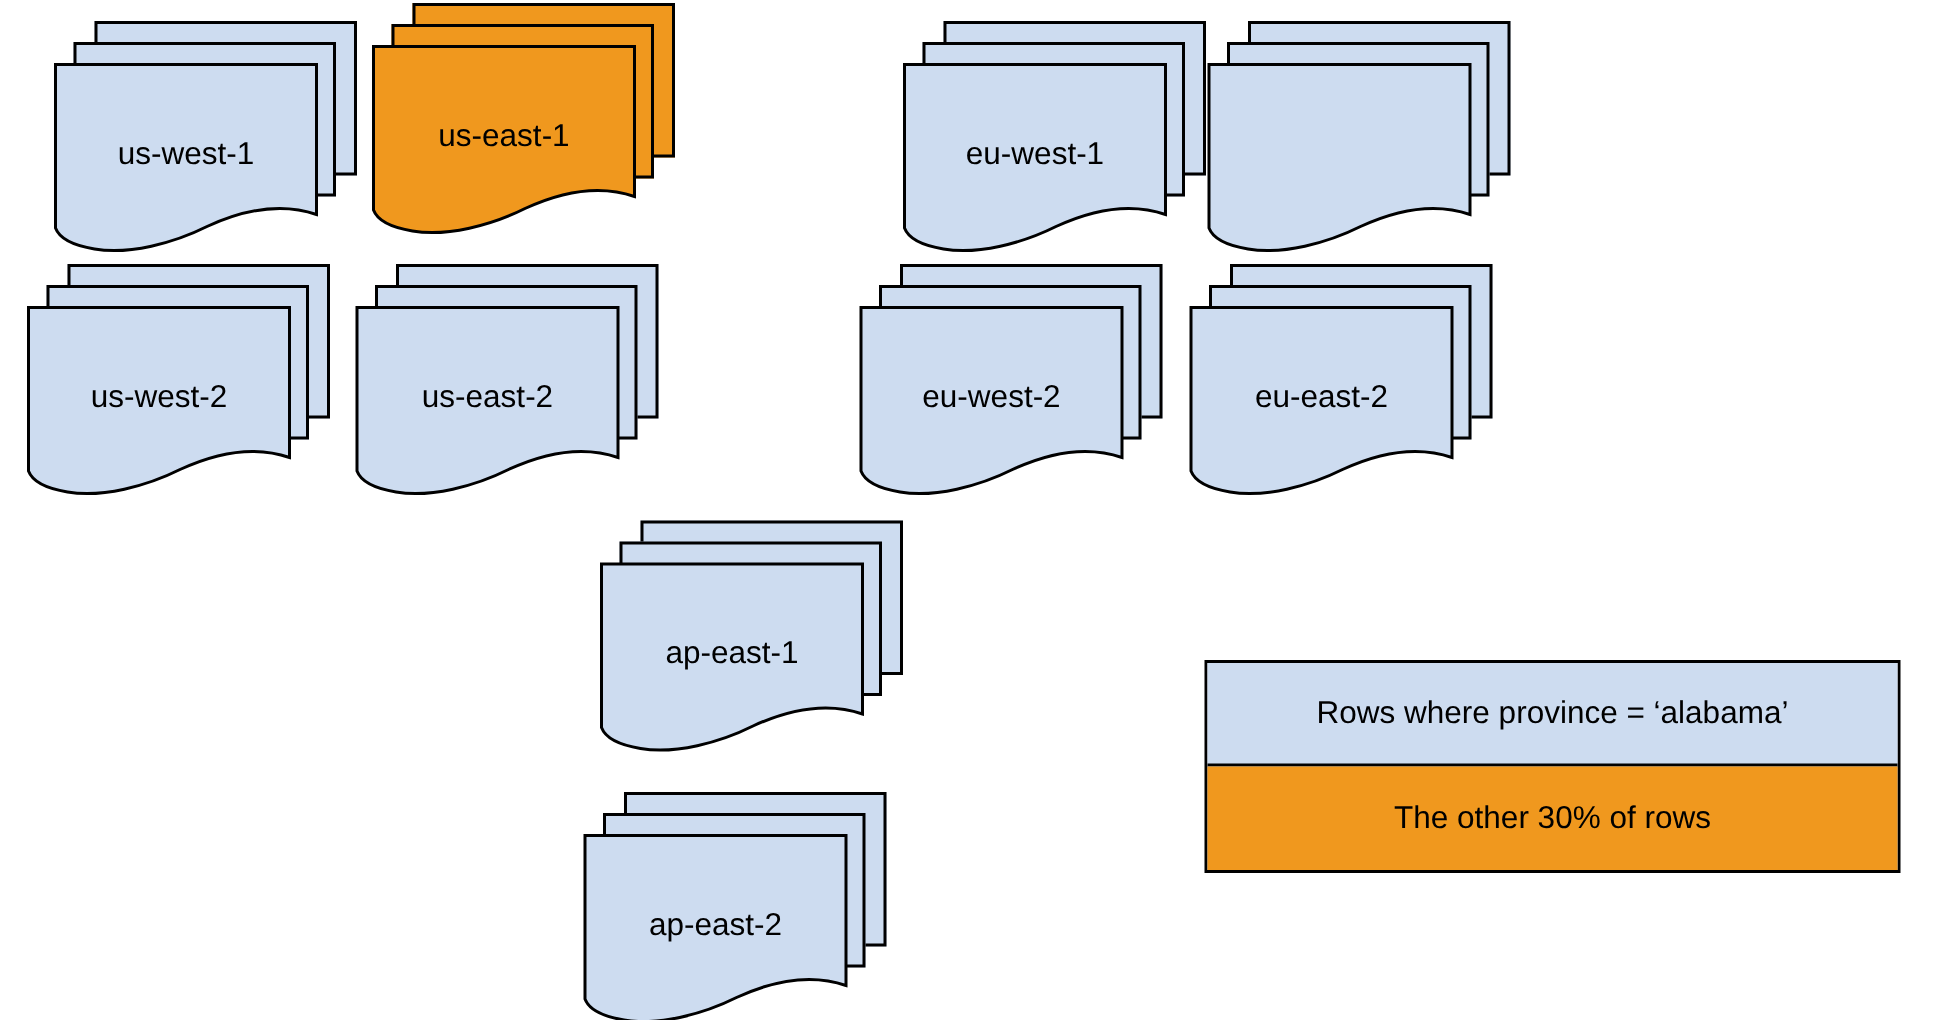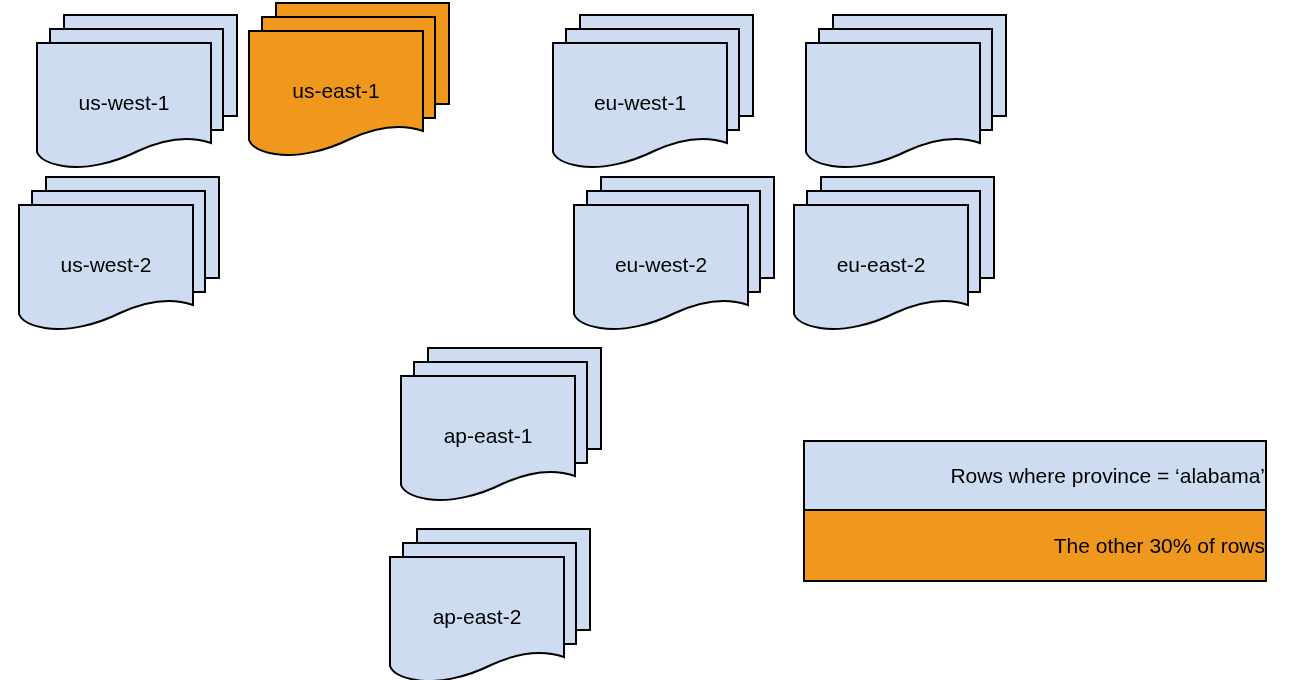--- a/index.html
+++ b/index.html
@@ -71,21 +71,21 @@
     width:464px;
     height:142px;
     border:2px solid var(--outline);
     box-sizing:border-box;
   }
   .legend-row{
     width:100%;
     height:69px;
     display:flex;
     align-items:center;
-    justify-content:flex-end;
+    justify-content:center;
     font-size:21px;
     color:#000;
     box-sizing:border-box;
   }
   .row-blue{
     background:var(--doc-blue);
     border-bottom:2px solid var(--outline);
   }
   .row-orange{
     background:var(--orange);
@@ -107,21 +107,21 @@
 
   <div class="stack orange" style="left:248px;top:2px">
     <div class="sheet s-back"></div>
     <div class="sheet s-mid"></div>
     <svg class="front" viewBox="0 0 176 126">
       <path class="docpath" d="M1,1 L175,1 L175,101 C152,93 128,97 102,109 C80,120 50,128 27,124 C15,122 4,118 1,110 Z"></path>
     </svg>
     <div class="label">us-east-1</div>
   </div>
 
-  <div class="stack" style="left:552px;top:14px">
+  <div class="stack" style="left:602px;top:14px">
     <div class="sheet s-back"></div>
     <div class="sheet s-mid"></div>
     <svg class="front" viewBox="0 0 176 126">
       <path class="docpath" d="M1,1 L175,1 L175,101 C152,93 128,97 102,109 C80,120 50,128 27,124 C15,122 4,118 1,110 Z"></path>
     </svg>
     <div class="label">eu-west-1</div>
   </div>
 
   <div class="stack" style="left:805px;top:14px">
     <div class="sheet s-back"></div>
@@ -133,20 +133,28 @@
 
   <div class="stack" style="left:18px;top:176px">
     <div class="sheet s-back"></div>
     <div class="sheet s-mid"></div>
     <svg class="front" viewBox="0 0 176 126">
       <path class="docpath" d="M1,1 L175,1 L175,101 C152,93 128,97 102,109 C80,120 50,128 27,124 C15,122 4,118 1,110 Z"></path>
     </svg>
     <div class="label">us-west-2</div>
   </div>
 
+  <div class="stack" style="left:237px;top:176px">
+    <div class="sheet s-back"></div>
+    <div class="sheet s-mid"></div>
+    <svg class="front" viewBox="0 0 176 126">
+      <path class="docpath" d="M1,1 L175,1 L175,101 C152,93 128,97 102,109 C80,120 50,128 27,124 C15,122 4,118 1,110 Z"></path>
+    </svg>
+    <div class="label">us-east-2</div>
+  </div>
 
   <div class="stack" style="left:573px;top:176px">
     <div class="sheet s-back"></div>
     <div class="sheet s-mid"></div>
     <svg class="front" viewBox="0 0 176 126">
       <path class="docpath" d="M1,1 L175,1 L175,101 C152,93 128,97 102,109 C80,120 50,128 27,124 C15,122 4,118 1,110 Z"></path>
     </svg>
     <div class="label">eu-west-2</div>
   </div>
 

